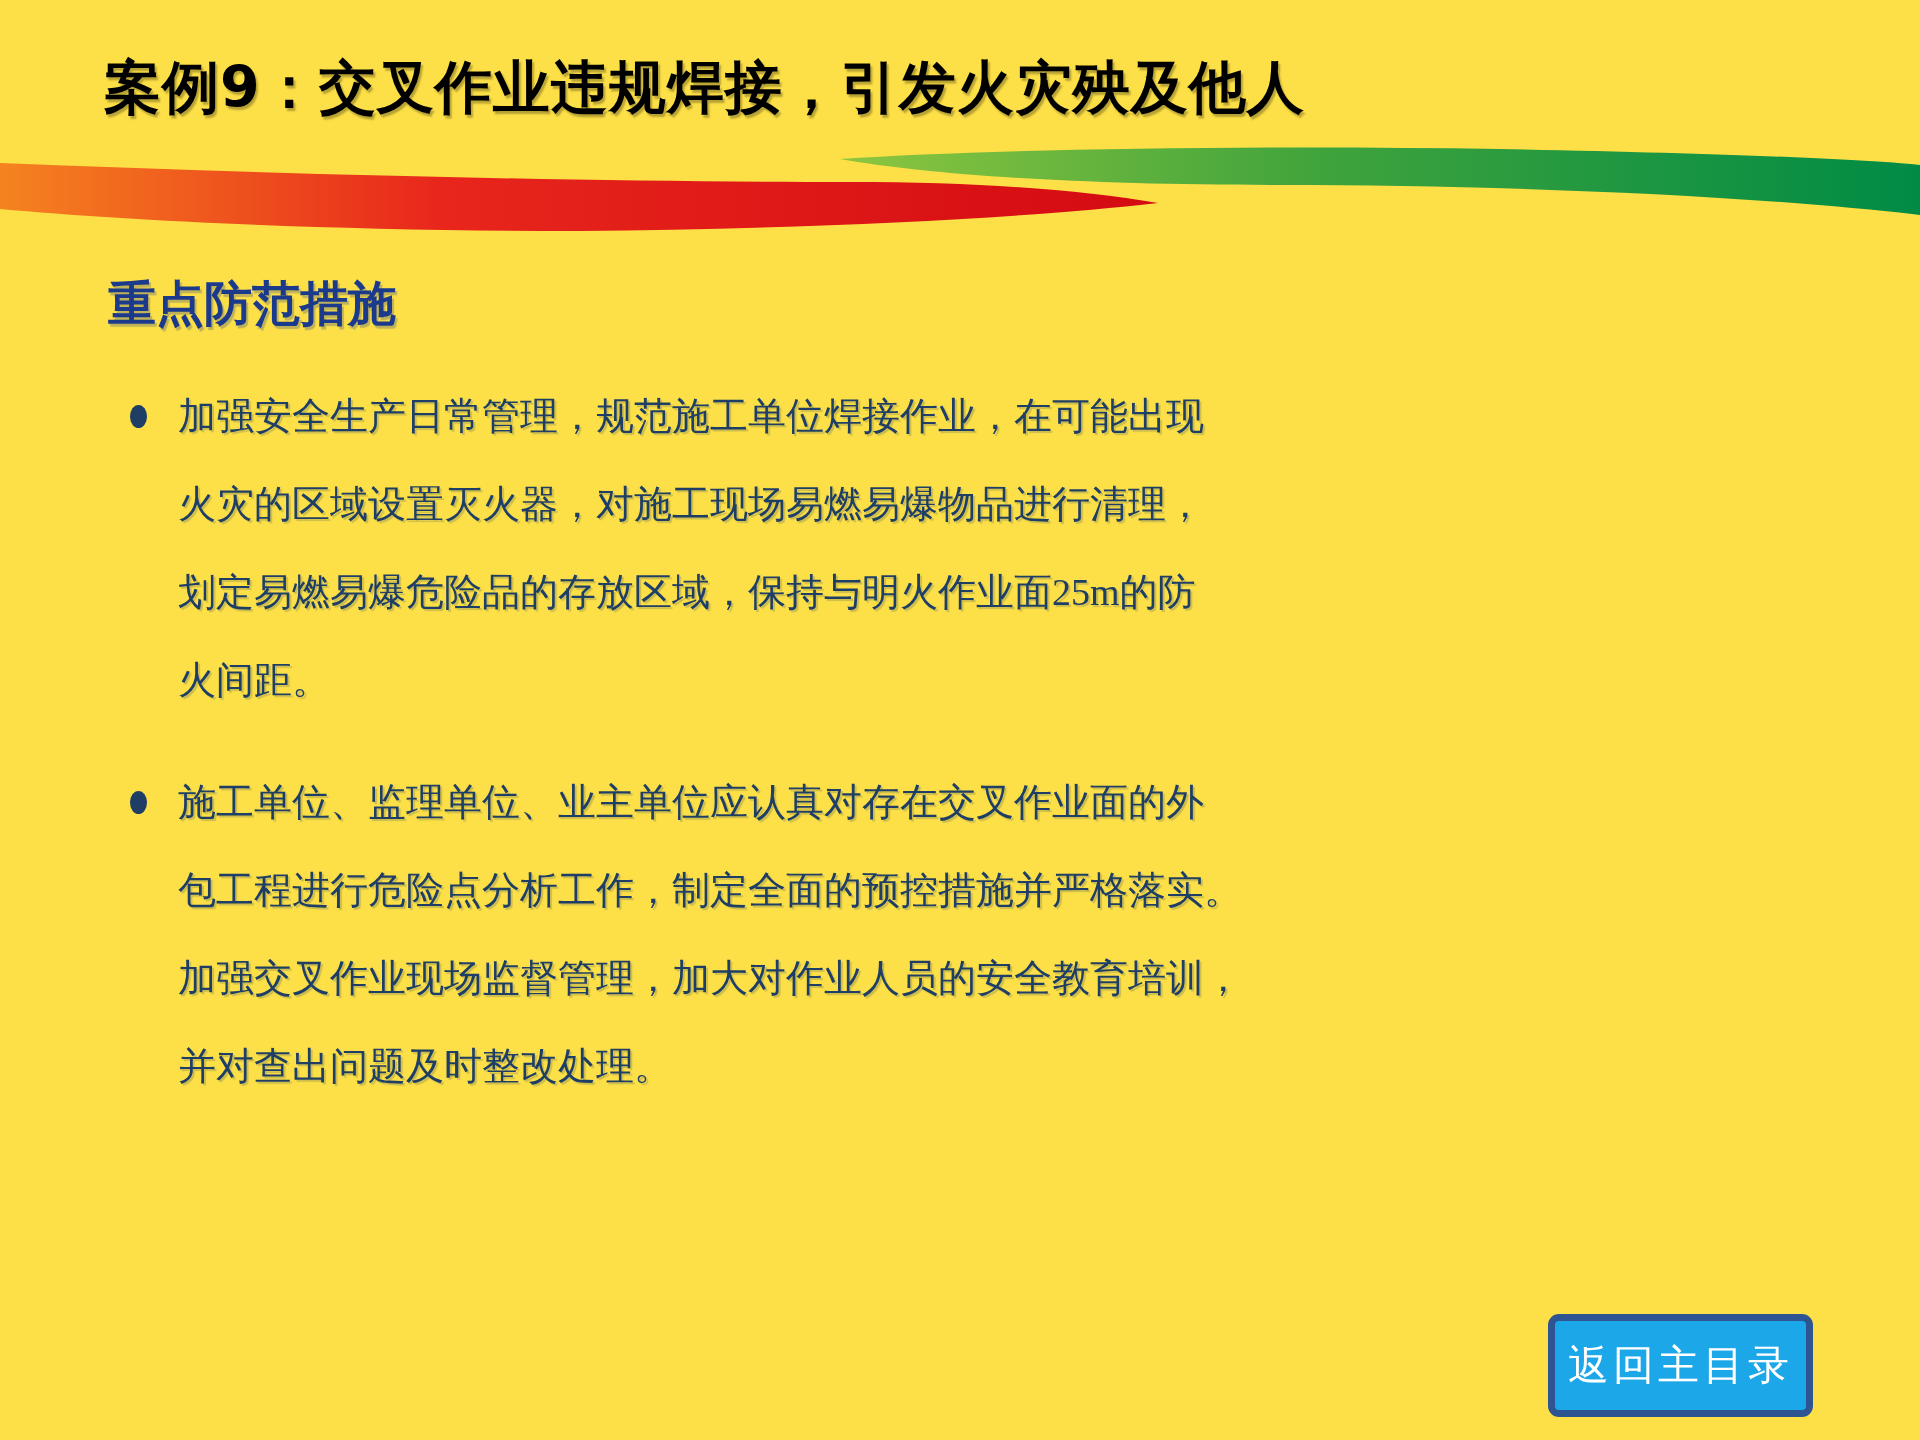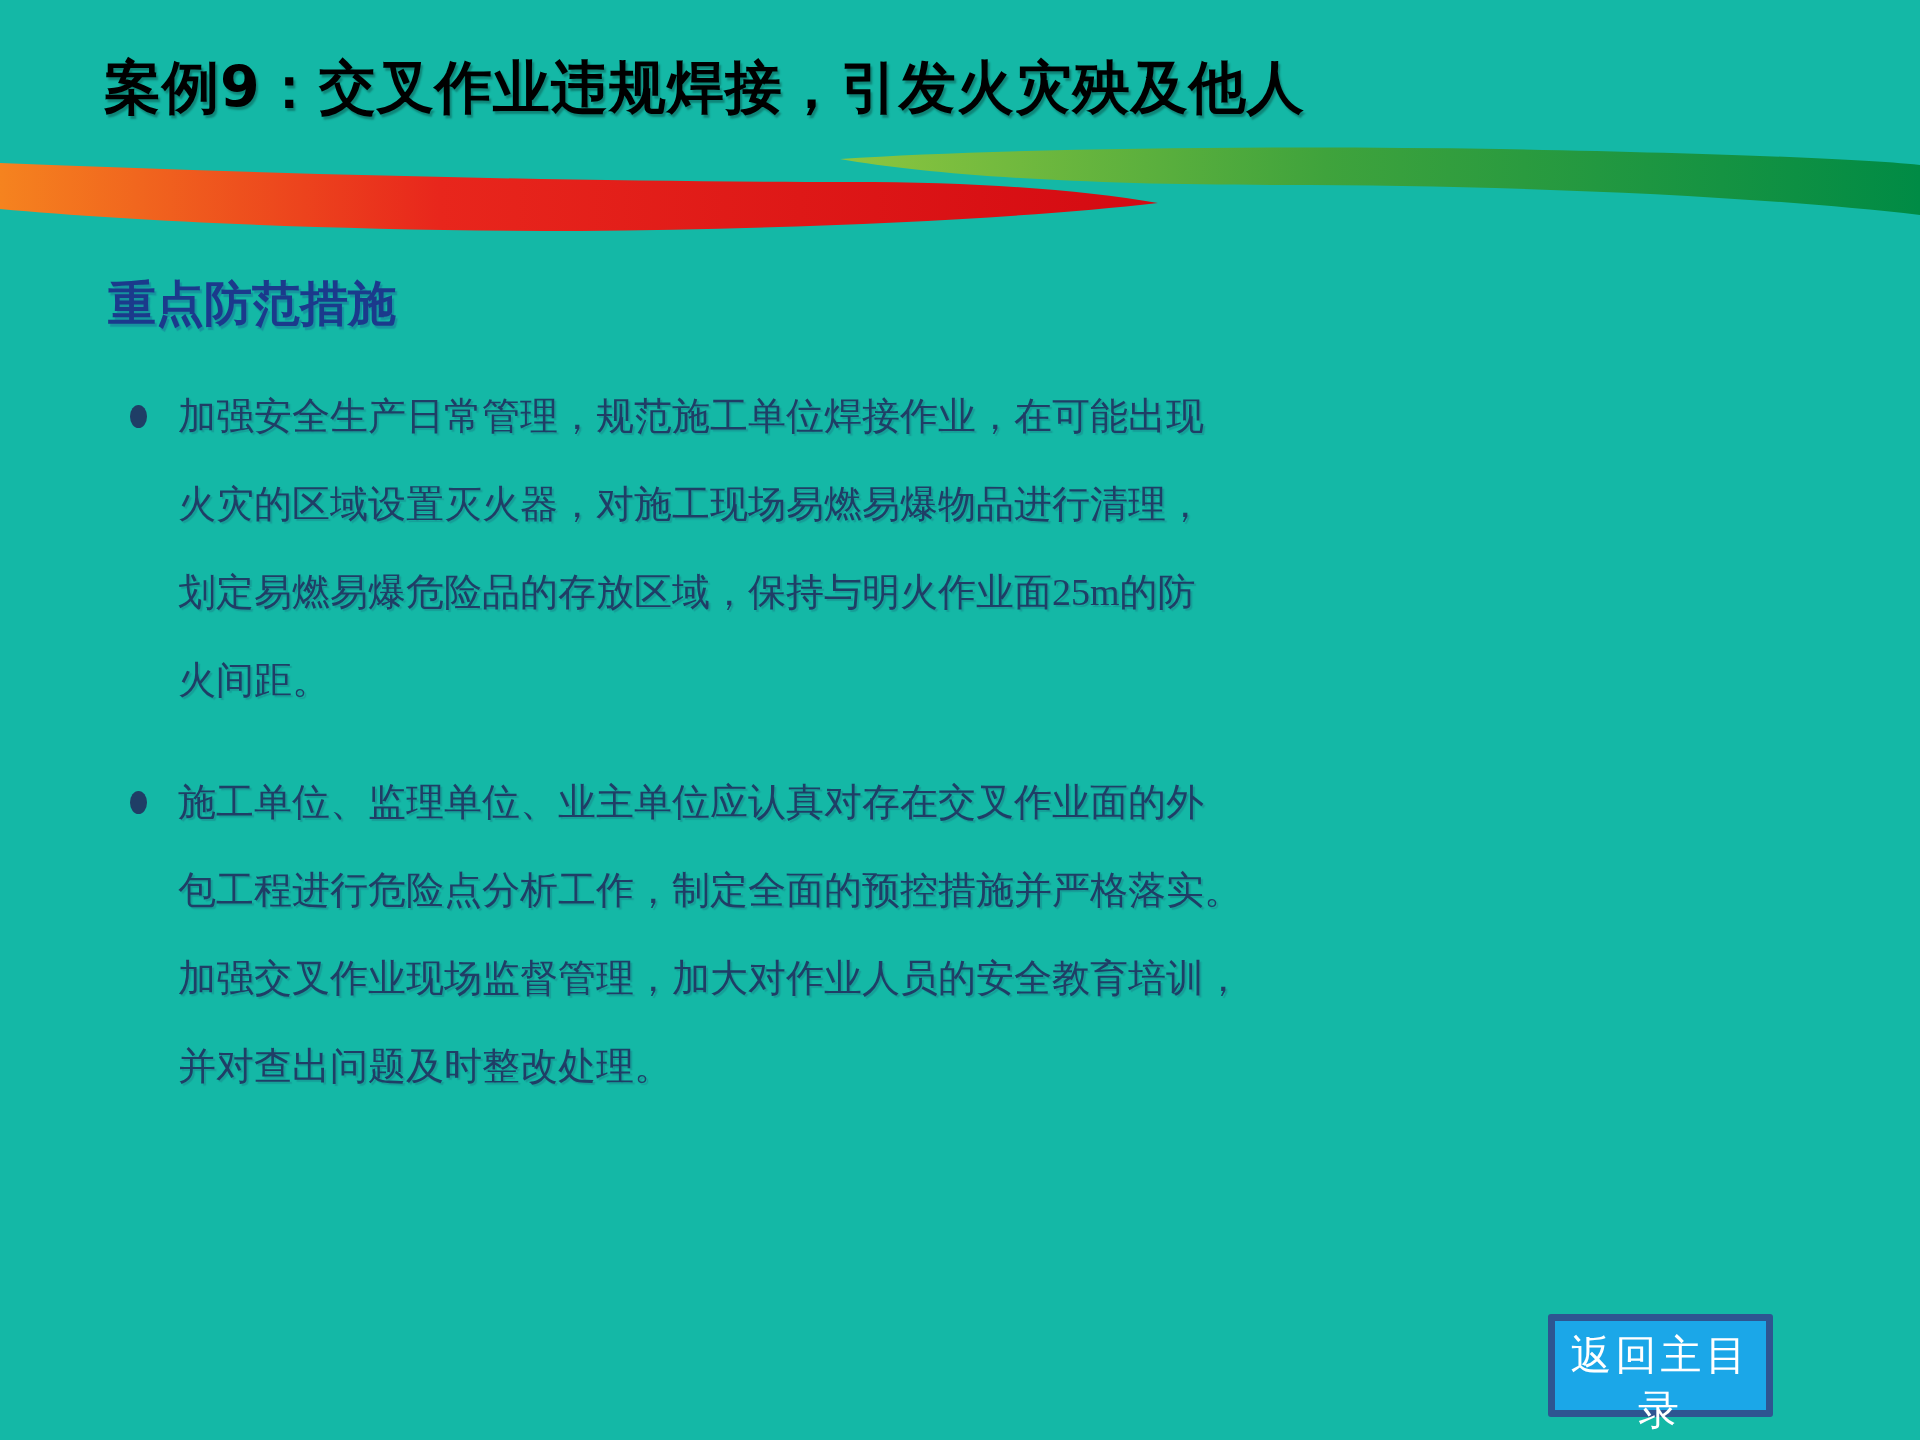--- a/index.html
+++ b/index.html
@@ -1,17 +1,17 @@
 <!DOCTYPE html>
 <html><head>
 <meta charset="utf-8">
 <style>
   html,body{margin:0;padding:0;background:#ffffff;}
   .slide{
-    position:relative;width:1920px;height:1440px;background:#14b8a6;
+    position:relative;width:1920px;height:1440px;background:#fde047;
     overflow:hidden;font-family:"Liberation Sans","DejaVu Sans",sans-serif;
   }
   .slide-title{
     position:absolute;left:104px;top:50px;margin:0;
     font-size:57px;font-weight:700;color:#000000;letter-spacing:1px;
     font-family:"DejaVu Sans","Liberation Sans",sans-serif;
     text-shadow:2px 3px 2px rgba(0,0,0,0.28);
     white-space:nowrap;
   }
   .wave{position:absolute;left:0;top:125px;width:1920px;height:130px;}
@@ -30,22 +30,22 @@
     background:#1F3E66;margin:33px 0 0 26px;
   }
   .btext{
     margin-left:31px;
     font-family:"Liberation Serif","DejaVu Serif",serif;
     font-size:38px;line-height:88px;color:#1F3E66;
     white-space:pre-line;
     text-shadow:2px 2px 1px rgba(31,62,102,0.22);
   }
   .back-btn{
-    position:absolute;left:1548px;top:1314px;width:225px;height:103px;
-    background:#1BA7E8;border:7px solid #2E5591;border-radius:3px;
+    position:absolute;left:1548px;top:1314px;width:265px;height:103px;
+    background:#1BA7E8;border:7px solid #2E5591;border-radius:11px;
     color:#ffffff;font-size:41px;letter-spacing:4px;
     font-family:"Liberation Serif","DejaVu Serif",serif;
     cursor:pointer;padding:7px;text-align:center;
   }
 </style>
 </head>
 <body>
 
 <div class="slide">
 

